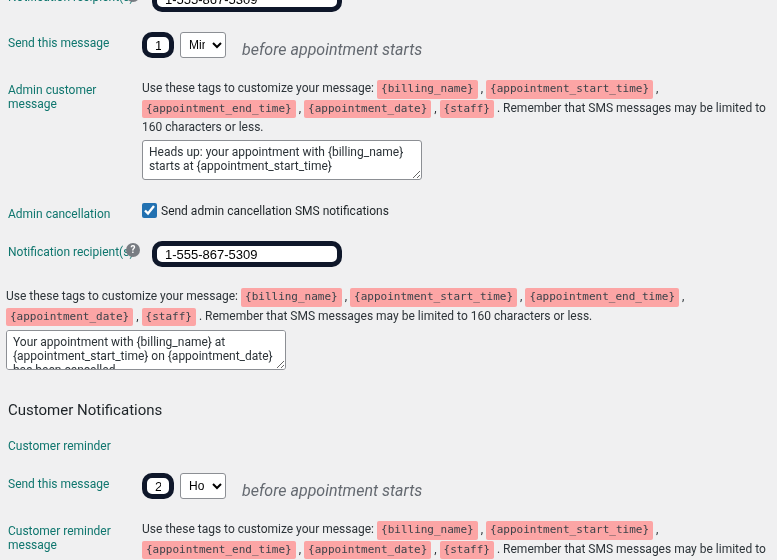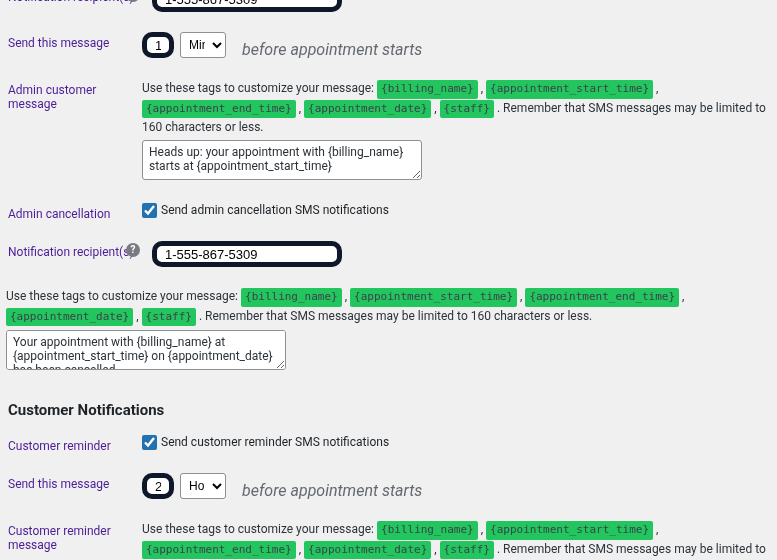--- a/index.html
+++ b/index.html
@@ -15,21 +15,21 @@
       display: flex;
       align-items: flex-start;
       padding: 10px 0;
     }
     .form-label {
       width: 136px;
       flex-shrink: 0;
       padding-top: 4px;
       padding-left: 8px;
       font-size: 12px;
-      color: #4c1d95;
+      color: #0f766e;
     }
     .form-field {
       flex: 1;
       padding-left: 6px;
       font-size: 12px;
       color: #1d2327;
     }
     .help-icon {
       display: inline-block;
       width: 14px;
@@ -77,20 +77,21 @@
       font-size: 12px;
       width: 280px;
       height: 40px;
       resize: both;
       background: #fff;
       color: #2c3338;
       font-family: inherit;
     }
     .checkbox-row {
       display: flex;
+      align-items: center;
       gap: 4px;
     }
     input[type="checkbox"] {
       width: 15px;
       height: 15px;
       accent-color: #2271b1;
     }
     .hint {
       font-style: italic;
       color: #646970;
@@ -104,30 +105,30 @@
       gap: 6px;
     }
     .tag-help {
       font-size: 12px;
       color: #2c3338;
       line-height: 1.5;
       margin-bottom: 4px;
     }
     .tag {
       display: inline-block;
-      background: #22c55e;
+      background: #fca5a5;
       color: #3c434a;
       padding: 1px 4px;
       border-radius: 2px;
       font-family: Consolas, Monaco, monospace;
       font-size: 11px;
     }
     h2.section-title {
       font-size: 15px;
-      font-weight: 700;
+      font-weight: 400;
       color: #1d2327;
       padding: 18px 0 6px 8px;
     }
   </style>
 </head>
 <body>
 
 <div class="form-row" style="padding-top:0; margin-top:-14px;">
   <div class="form-label">Notification recipient(s)</div>
   <span class="help-icon">?</span>
@@ -191,24 +192,20 @@
       <span>. Remember that SMS messages may be limited to 160 characters or less.</span>
     </div>
     <textarea style="">Your appointment with {billing_name} at {appointment_start_time} on {appointment_date} has been cancelled</textarea>
   </div>
 </div>
 
 <h2 class="section-title">Customer Notifications</h2>
 
 <div class="form-row">
   <div class="form-label">Customer reminder</div>
-  <div class="form-field checkbox-row">
-    <input type="checkbox" checked="" style="">
-    <span>Send customer reminder SMS notifications</span>
-  </div>
 </div>
 
 <div class="form-row">
   <div class="form-label">Send this message</div>
   <div class="form-field inline-group">
     <input type="text" class="num" value="24" style="">
     <select>
       <option>Hour(s)</option>
     </select>
     <span class="hint">before appointment starts</span>

